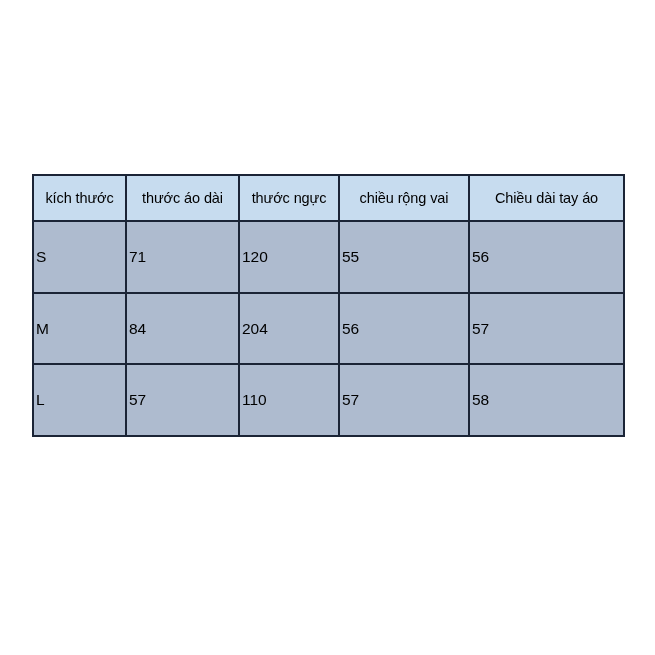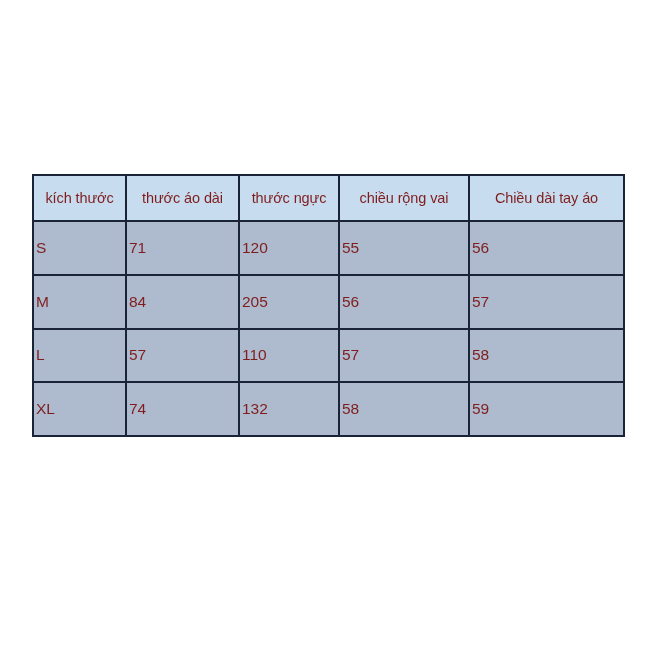--- a/index.html
+++ b/index.html
@@ -28,21 +28,21 @@
     table-layout: fixed;
     width: 591px;
     height: 263px;
     border: 2px solid #1b2436;
   }
 
   table.size-chart td,
   table.size-chart th {
     border: 2px solid #1b2436;
     vertical-align: middle;
-    color: #7f1d1d;
+    color: #000000;
     font-weight: normal;
     padding: 0 2px;
     line-height: 1.15;
   }
 
   table.size-chart thead th {
     background: #c7dcef;
     font-size: 14.5px;
     height: 44px;
     letter-spacing: -0.1px;
@@ -86,33 +86,26 @@
       <tr>
         <td>S</td>
         <td>71</td>
         <td>120</td>
         <td>55</td>
         <td>56</td>
       </tr>
       <tr>
         <td>M</td>
         <td>84</td>
-        <td>205</td>
+        <td>204</td>
         <td>56</td>
         <td>57</td>
       </tr>
       <tr>
         <td>L</td>
         <td>57</td>
         <td>110</td>
         <td>57</td>
         <td>58</td>
       </tr>
-      <tr>
-        <td>XL</td>
-        <td>74</td>
-        <td>132</td>
-        <td>58</td>
-        <td>59</td>
-      </tr>
     </tbody>
   </table>
 </div>
 
 </body></html>

